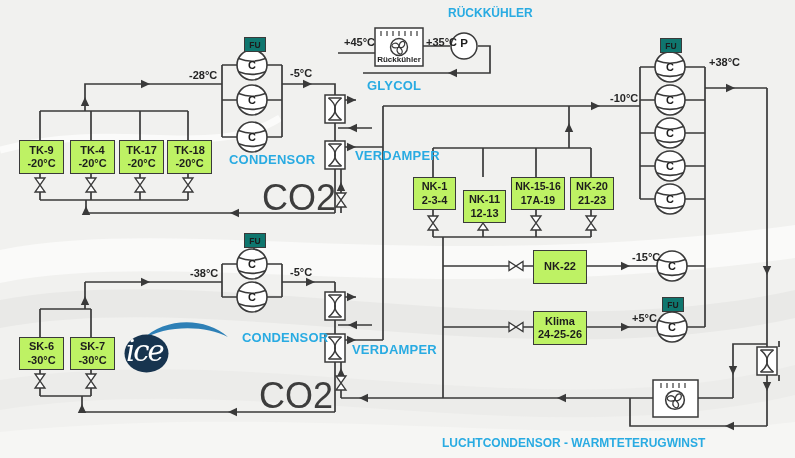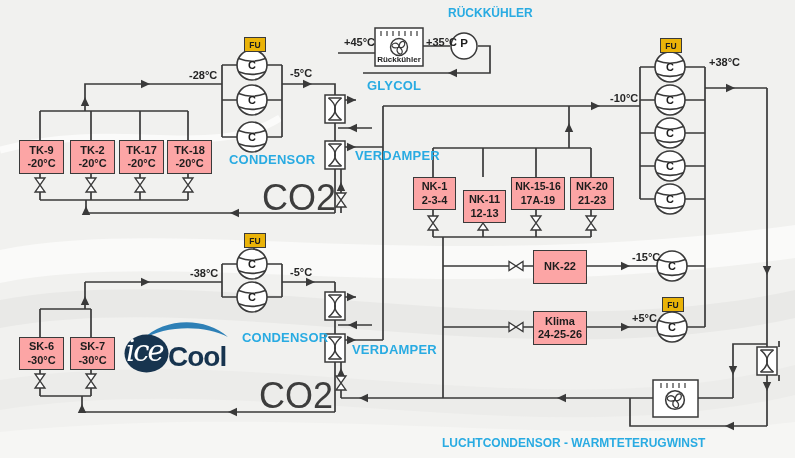--- a/index.html
+++ b/index.html
@@ -4,24 +4,24 @@
 <style>
   html,body{margin:0;padding:0;background:#dcdcda;}
   .stage{position:relative;width:795px;height:458px;background:#f1f1ef;overflow:hidden;
          font-family:"Liberation Sans",sans-serif;}
   svg.lines{position:absolute;left:0;top:0;}
   .lbl{position:absolute;white-space:nowrap;font-weight:bold;color:#252525;font-size:11px;}
   .cyan{color:#29abe2;font-size:13px;letter-spacing:.2px;}
   .cyan-sm{color:#29abe2;font-size:12px;}
   .big{font-size:36px;font-weight:normal;color:#3d3d3d;}
   .big2{font-size:31px;font-weight:normal;color:#3d3d3d;}
-  .unit{position:absolute;border:1.6px solid #3a3a3a;background:#fca5a5;color:#1d1d1d;
+  .unit{position:absolute;border:1.6px solid #3a3a3a;background:#bef264;color:#1d1d1d;
         display:flex;flex-direction:column;align-items:center;justify-content:center;
         font-weight:bold;font-size:11px;line-height:13.5px;text-align:center;}
-  .fu{position:absolute;width:20px;height:13px;border:1.4px solid #3a3a3a;background:#eab308;
+  .fu{position:absolute;width:20px;height:13px;border:1.4px solid #3a3a3a;background:#0f766e;
       font-size:8.5px;font-weight:bold;color:#1d1d1d;display:flex;align-items:center;justify-content:center;}
   .clabel{position:absolute;font-size:11px;font-weight:bold;color:#1d1d1d;transform:translate(-50%,-50%);}
   .boxtxt{position:absolute;font-size:8px;font-weight:bold;color:#1d1d1d;text-align:center;}
   .logo{position:absolute;left:115px;top:310px;width:132px;height:72px;}
   .logo .ice{position:absolute;left:11px;top:24px;font-family:"DejaVu Serif",serif;
              font-style:italic;font-weight:normal;font-size:29px;color:#ffffff;letter-spacing:-2px;}
   .logo .cool{position:absolute;left:53px;top:31px;font-size:28px;font-weight:bold;
               color:#17344f;letter-spacing:-1px;}
 </style>
 </head>
@@ -212,21 +212,21 @@
 <div class="lbl" style="left:190px;top:267px;">-38°C</div>
 <div class="lbl" style="left:290px;top:266px;">-5°C</div>
 <div class="lbl" style="left:632px;top:251px;">-15°C</div>
 <div class="lbl" style="left:632px;top:312px;">+5°C</div>
 
 <div class="unit" style="left:19px;top:140px;width:43px;height:32px;">
   <span>TK-9</span>
   <span>-20°C</span>
 </div>
 <div class="unit" style="left:70px;top:140px;width:43px;height:32px;">
-  <span>TK-2</span>
+  <span>TK-4</span>
   <span>-20°C</span>
 </div>
 <div class="unit" style="left:119px;top:140px;width:43px;height:32px;">
   <span>TK-17</span>
   <span>-20°C</span>
 </div>
 <div class="unit" style="left:167px;top:140px;width:43px;height:32px;">
   <span>TK-18</span>
   <span>-20°C</span>
 </div>
@@ -285,16 +285,15 @@
 
 <div class="clabel" style="left:464px;top:43px;font-size:11.5px;">P</div>
 <div class="boxtxt" style="left:376px;top:55px;width:46px;">Rückkühler</div>
 
 <div class="logo">
   <svg width="132" height="72">
     <path d="M27,30 C50,7 90,7 113,27 C90,15 50,15 27,30 Z" fill="#2e80b6"></path>
     <ellipse cx="31.5" cy="43.5" rx="22" ry="19" fill="#17344f"></ellipse>
   </svg>
   <span class="ice">ice</span>
-  <span class="cool">Cool</span>
 </div>
 
 </div>
 
 </body></html>

